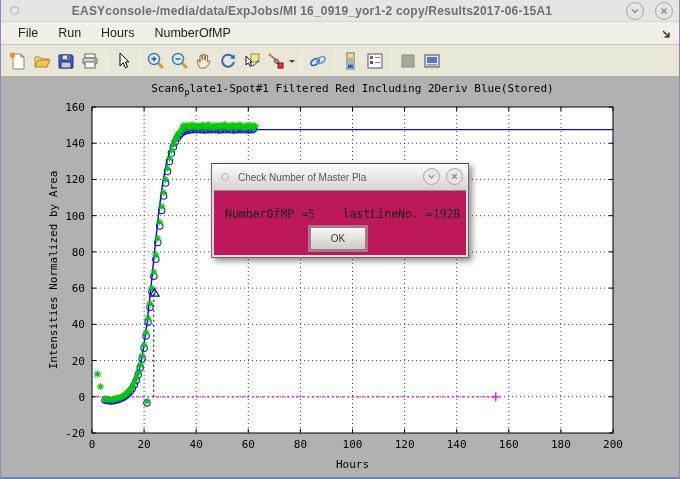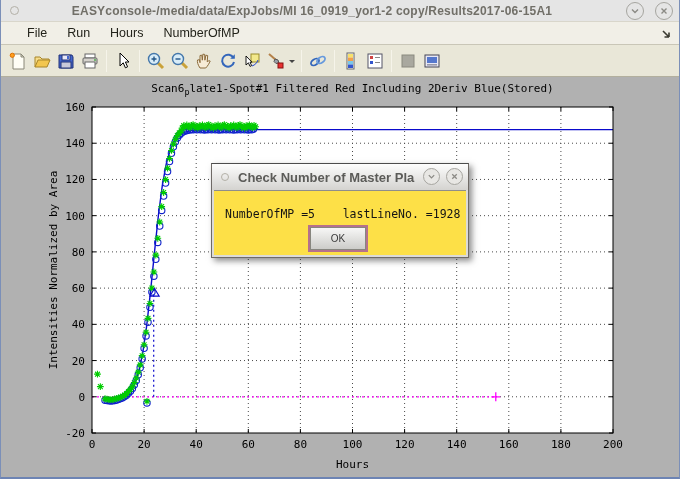--- a/index.html
+++ b/index.html
@@ -25,21 +25,21 @@
     margin-left:9px; background:transparent; flex:0 0 auto;
   }
   .circle-btn {
     width:18px; height:18px; border:1px solid #a6a5a0; border-radius:50%;
     display:flex; align-items:center; justify-content:center; background:transparent;
   }
   .tb-controls { position:absolute; right:6px; top:2px; display:flex; gap:11px; }
   
   .menubar {
     height:23px; background:#f1efe7; border-bottom:1px solid #c9c6b7;
-    display:flex; align-items:center; padding-left:16px; position:relative; flex:0 0 auto;
+    display:flex; align-items:center; padding-left:7px; position:relative; flex:0 0 auto;
   }
   .menu-item { font-size:12.5px; color:#23231b; padding:2px 10px; cursor:default; }
   .dock-arrow { position:absolute; right:7px; top:4px; }
   
   .toolbar {
     height:32px; background:#e9e7d8; border-bottom:1px solid #b3b09e;
     display:flex; align-items:center; padding-left:5px; flex:0 0 auto;
   }
   .tool { width:24px; height:24px; display:flex; align-items:center; justify-content:center; }
   .tool svg { display:block; }
@@ -58,27 +58,27 @@
     display:flex; flex-direction:column;
   }
   .dlg-titlebar {
     height:26px; background:linear-gradient(#fdfdfd,#d4d3d0);
     display:flex; align-items:center; position:relative; flex:0 0 auto;
   }
   .dlg-menu-circle {
     width:8px; height:8px; border:1px solid #b3b0a7; border-radius:50%; margin-left:9px; flex:0 0 auto;
   }
   .dlg-title {
-    font-size:13px; font-weight:bold; color:#5b5b58; margin-left:9px;
+    font-size:10px; font-weight:normal; color:#5b5b58; margin-left:9px;
     white-space:nowrap; overflow:hidden; width:178px;
   }
   .dlg-controls { position:absolute; right:5px; top:4px; display:flex; gap:6px; }
   .dlg-controls .circle-btn { width:17px; height:17px; background:#e8e7e4; }
   .dlg-body {
-    flex:1 1 auto; margin:0 2px 2px 2px; background:#fde047;
+    flex:1 1 auto; margin:0 2px 2px 2px; background:#be185d;
     border-top:1px solid #8f8e8b; position:relative;
   }
   .dlg-message {
     position:absolute; left:11px; top:16px;
     font-family:"DejaVu Sans Mono", monospace; font-size:11.5px; color:#141414; white-space:pre;
   }
   .ok-btn {
     position:absolute; left:96px; top:36px; width:56px; height:23px;
     background:linear-gradient(#f7f7f6,#ccccc9); border:1px solid #87867f;
     outline:2px solid #b5718c;

